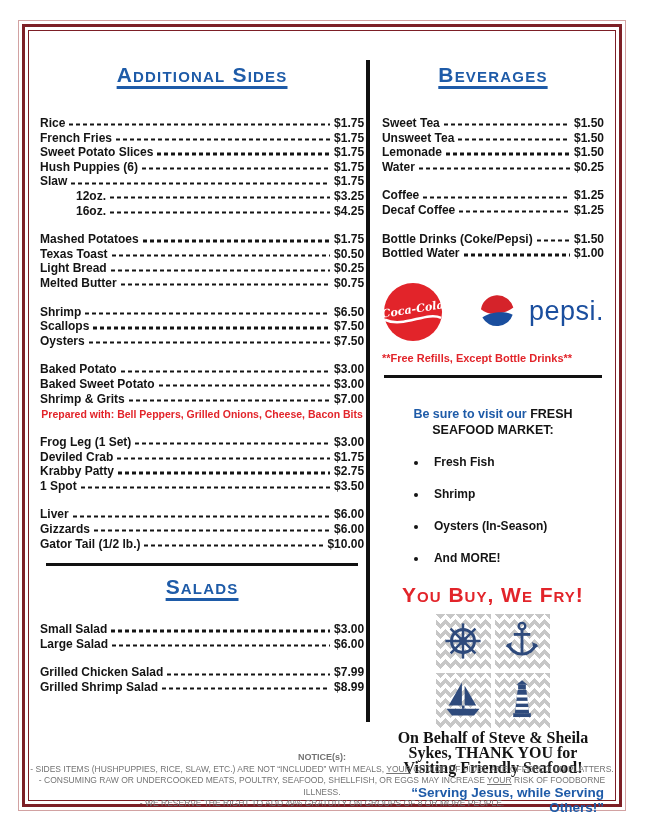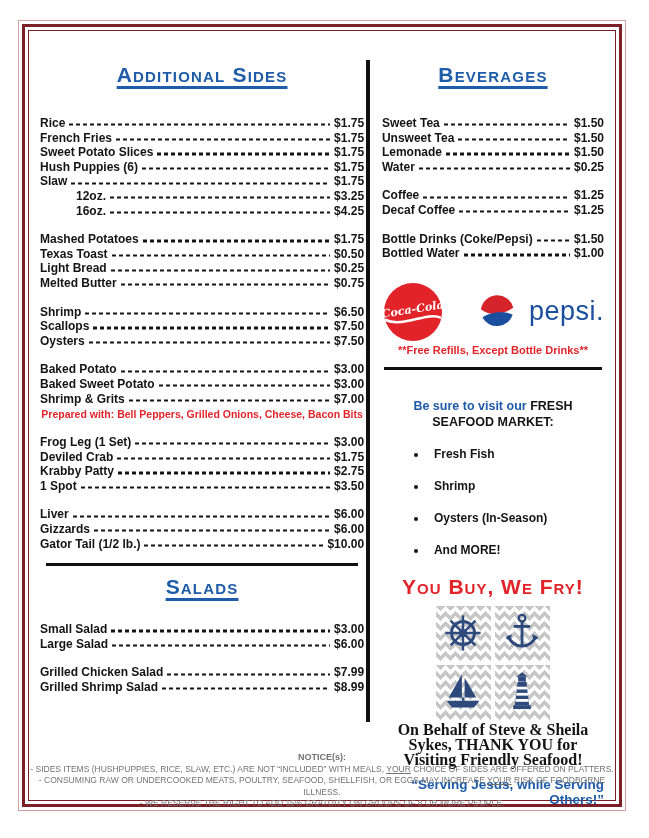--- a/index.html
+++ b/index.html
@@ -42,21 +42,21 @@
     color:#e2242a;font-weight:bold;font-size:10.5px;line-height:13px;
     text-align:center;margin-top:2px;
   }
   .section-rule{height:3px;background:#111;margin:12px 6px 6px 6px;}
   .salads-heading{margin:6px 0 20px 0;}
 
   
   .logos-row{display:flex;justify-content:center;align-items:center;gap:34px;margin-top:20px;height:62px;}
   .pepsi-lockup{display:flex;align-items:center;gap:13px;}
   .pepsi-text{color:#1a4e9e;font-size:27px;font-weight:500;letter-spacing:0.5px;line-height:1;}
-  .refills{color:#e2242a;font-weight:bold;font-size:11px;text-align:center;margin-top:0;line-height:14px;}
+  .refills{color:#e2242a;font-weight:bold;font-size:11px;text-align:left;margin-top:8px;line-height:14px;}
   .right-rule{height:3px;background:#111;margin:10px 2px 0 2px;}
   .market{margin-top:28px;}
   .market-intro{text-align:center;font-weight:bold;font-size:12.5px;line-height:16px;margin:0;}
   .market-intro .blue{color:#1e5ba8;}
   .market-bullets{margin:6px 0 0 30px;padding:0;font-weight:bold;font-size:12px;line-height:16px;}
   .market-bullets li{margin:16px;padding-left:6px;}
   .ybwf{
     text-align:center;color:#e2242a;font-variant:small-caps;font-weight:800;
     font-size:21px;line-height:26px;letter-spacing:1px;margin-top:6px;
   }
@@ -404,16 +404,16 @@
       <div class="thanks">On Behalf of Steve &amp; Sheila Sykes, THANK YOU for Visiting Friendly Seafood!</div>
       <div class="serving">“Serving Jesus, while Serving Others!”</div>
     </div>
   </div>
 
   <div class="notice">
     <div class="notice-title">NOTICE(s):</div>
     <div>
         <div class="notice-line">- SIDES ITEMS (HUSHPUPPIES, RICE, SLAW, ETC.) ARE NOT “INCLUDED” WITH MEALS, <u>YOUR</u> CHOICE OF SIDES ARE OFFERED ON PLATTERS.</div>
         <div class="notice-line">- CONSUMING RAW OR UNDERCOOKED MEATS, POULTRY, SEAFOOD, SHELLFISH, OR EGGS MAY INCREASE <u>YOUR</u> RISK OF FOODBORNE ILLNESS.</div>
-        <div class="notice-line">- WE RESERVE THE RIGHT TO ADD 15% GRATUITY ON GROUPS OF 8 OR MORE PEOPLE.</div>
+        <div class="notice-line">- WE RESERVE THE RIGHT TO ADD 49% GRATUITY ON GROUPS OF 8 OR MORE PEOPLE.</div>
       </div>
   </div>
 </div>
 
 </body></html>

